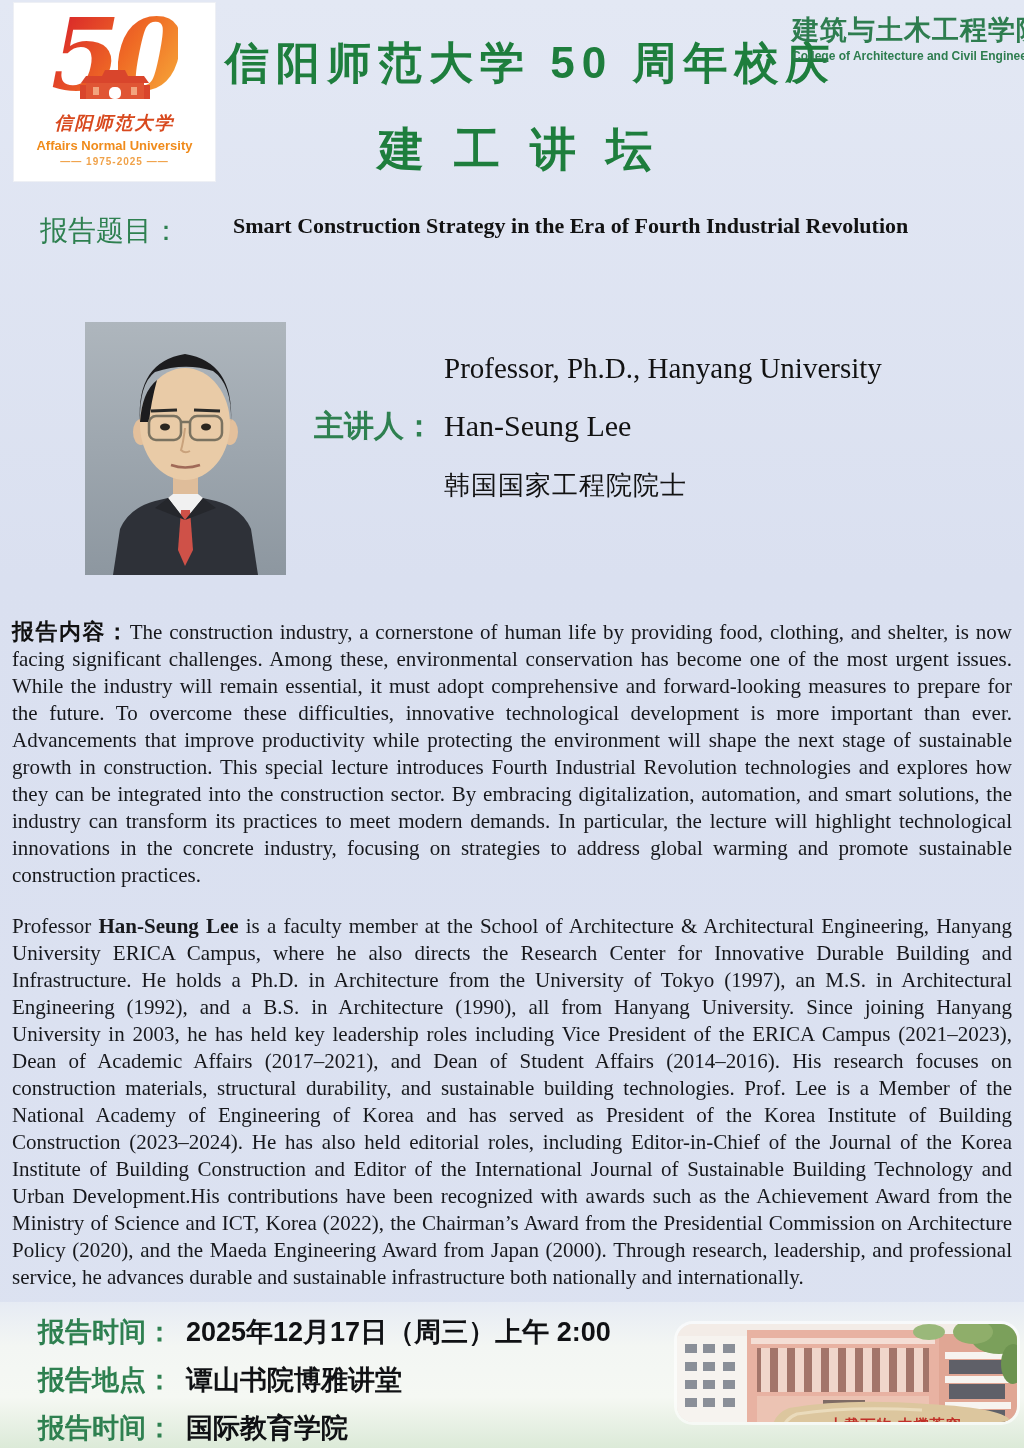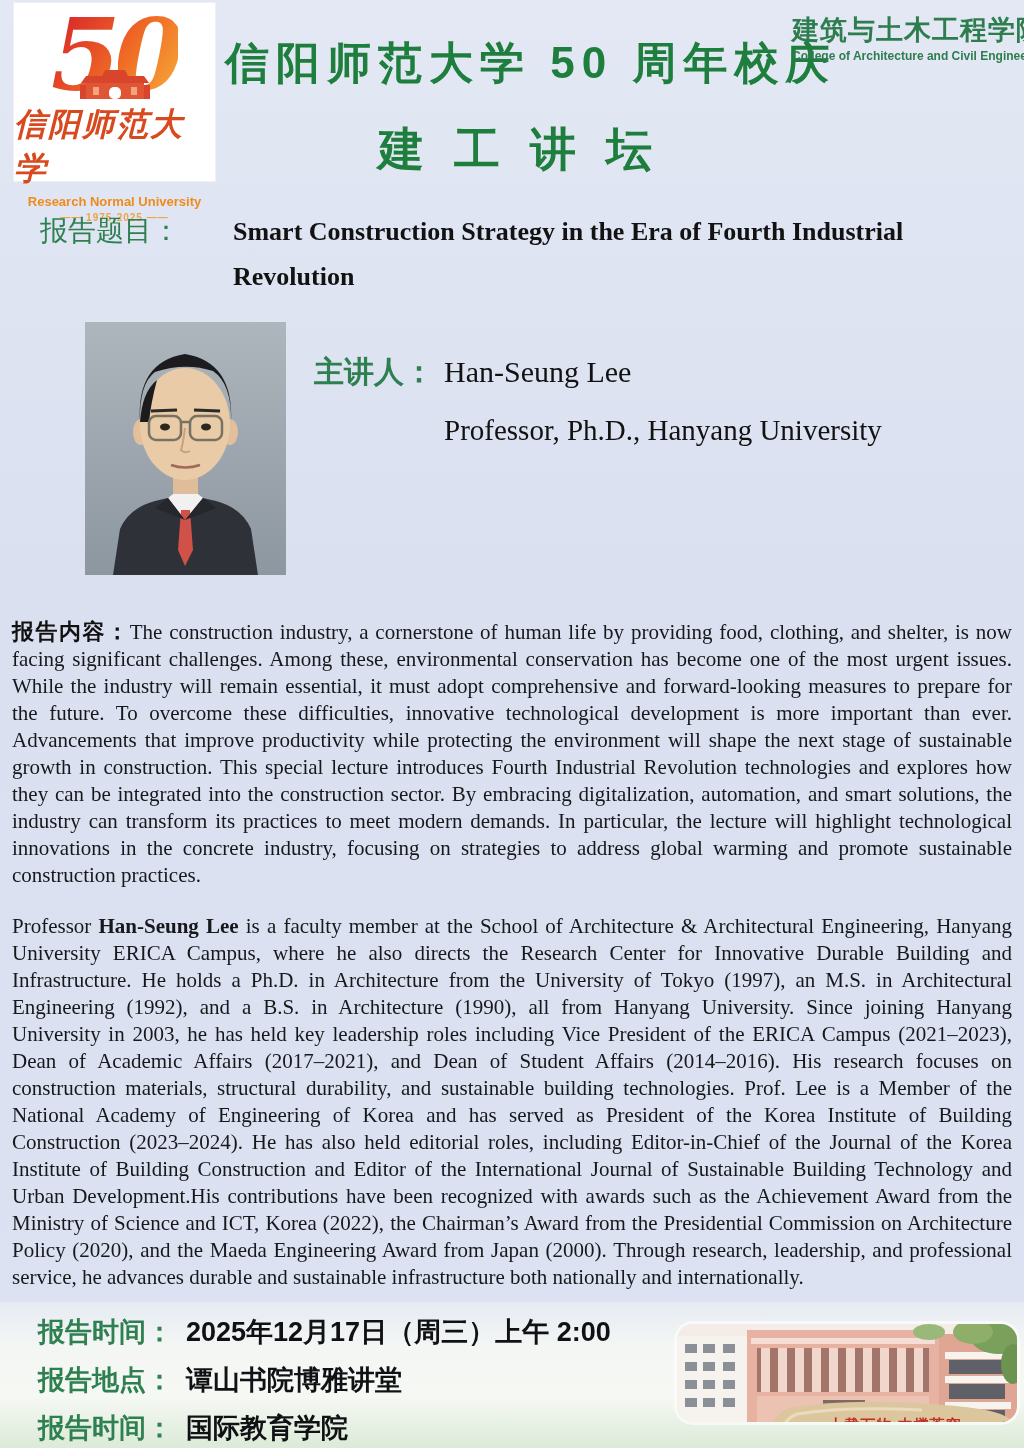--- a/index.html
+++ b/index.html
@@ -9,37 +9,37 @@
 
   
   .logo{position:absolute;left:14px;top:3px;width:201px;height:178px;background:#ffffff;
         box-shadow:0 0 0 1px #eef0f5;display:flex;flex-direction:column;align-items:center;}
   .logo-50{position:relative;height:112px;width:100%;text-align:center;}
   .logo-50 .num{font-size:100px;line-height:104px;font-weight:bold;font-style:italic;
         font-family:"DejaVu Serif",serif;
         background:linear-gradient(125deg,#d8232a 10%,#ef6a25 55%,#f6a437 90%);
         -webkit-background-clip:text;background-clip:text;color:transparent;letter-spacing:-6px;}
   .logo-gate{position:absolute;left:50%;top:66px;transform:translateX(-50%);}
-  .logo-cn{font-size:32px;font-weight:bold;color:#d8491e;letter-spacing:2px;margin-top:-4px;
+  .logo-cn{font-size:18px;font-weight:bold;color:#d8491e;letter-spacing:2px;margin-top:-4px;
         font-style:italic;}
   .logo-en{font-size:13px;font-weight:bold;color:#f08b1b;margin-top:3px;white-space:nowrap;}
   .logo-years{font-size:10px;font-weight:bold;color:#f0a24a;margin-top:3px;letter-spacing:1px;}
 
   .banner{position:absolute;left:225px;top:34px;width:580px;text-align:center;color:#1e7e3d;}
   .banner-line1{font-size:44px;font-weight:bold;letter-spacing:7px;white-space:nowrap;}
   .banner-line2{font-size:46px;font-weight:bold;letter-spacing:30px;margin-top:26px;text-indent:30px;}
 
   .college{position:absolute;left:792px;top:12px;width:228px;color:#2e7d4f;}
   .college-cn{font-size:27px;font-weight:bold;letter-spacing:1px;white-space:nowrap;}
   .college-en{font-size:12px;font-weight:bold;margin-top:1px;white-space:nowrap;}
 
   
   .title-label{position:absolute;left:40px;top:212px;font-size:28px;font-weight:normal;color:#2e8050;}
   .title-text{position:absolute;left:233px;top:209px;width:762px;
-        font-family:"Liberation Serif",serif;font-weight:bold;font-size:26px;line-height:45px;color:#121212;}
+        font-family:"Liberation Serif",serif;font-weight:bold;font-size:22px;line-height:33px;color:#121212;}
 
   
   .photo{position:absolute;left:85px;top:322px;width:201px;height:253px;}
   .speaker{position:absolute;left:314px;top:352px;}
   .sp-row{margin-bottom:21px;white-space:nowrap;}
   .sp-label{font-size:30px;font-weight:bold;color:#2e8050;margin-right:10px;}
   .sp-name{font-family:"Liberation Serif",serif;font-size:30px;color:#121212;}
   .sp-aff{font-family:"Liberation Serif",serif;font-size:29px;color:#121212;margin-left:130px;}
   .sp-honor{font-size:26px;color:#121212;margin-left:130px;letter-spacing:1px;}
 
@@ -74,21 +74,21 @@
         <polygon points="12,14 80,14 75,7 17,7" fill="#d9452c"></polygon>
         <rect x="17" y="14" width="58" height="16" fill="#e05534"></rect>
         <rect x="40" y="18" width="12" height="12" rx="5" fill="#ffffff"></rect>
         <rect x="11" y="16" width="6" height="14" fill="#d9452c"></rect>
         <rect x="75" y="16" width="6" height="14" fill="#d9452c"></rect>
         <rect x="24" y="18" width="6" height="8" fill="#f2a47e"></rect>
         <rect x="62" y="18" width="6" height="8" fill="#f2a47e"></rect>
       </svg>
     </div>
     <div class="logo-cn">信阳师范大学</div>
-    <div class="logo-en">Research Normal University</div>
+    <div class="logo-en">Affairs Normal University</div>
     <div class="logo-years">—— 1975-2025 ——</div>
   </div>
 
   <div class="banner">
     <div class="banner-line1">信阳师范大学 50 周年校庆</div>
     <div class="banner-line2">建工讲坛</div>
   </div>
 
   <div class="college">
     <div class="college-cn">建筑与土木工程学院</div>
@@ -123,24 +123,27 @@
     <line x1="66" y1="89" x2="92" y2="88" stroke="#2a2a28" stroke-width="3"></line>
     <line x1="109" y1="88" x2="135" y2="89" stroke="#2a2a28" stroke-width="3"></line>
     <ellipse cx="80" cy="105" rx="5" ry="3.4" fill="#2b261f"></ellipse>
     <ellipse cx="121" cy="105" rx="5" ry="3.4" fill="#2b261f"></ellipse>
     <path d="M100,106 Q98,122 96,128 Q100,132 105,129" fill="none" stroke="#c9a27c" stroke-width="2"></path>
     <path d="M86,143 Q100,148 115,143" fill="none" stroke="#a06a58" stroke-width="2.5"></path>
   </svg>
 
   <div class="speaker">
     <div class="sp-row">
+      <span class="sp-aff">Professor, Ph.D., Hanyang University</span>
+    </div>
+    <div class="sp-row">
       <span class="sp-label">主讲人：</span><span class="sp-name">Han-Seung Lee</span>
     </div>
     <div class="sp-row">
-      <span class="sp-aff">Professor, Ph.D., Hanyang University</span>
+      <span class="sp-honor">韩国国家工程院院士</span>
     </div>
   </div>
 
   <p class="para abstract"><span class="para-label">报告内容：</span><span>The construction industry, a cornerstone of human life by providing food, clothing, and shelter, is now facing significant challenges. Among these, environmental conservation has become one of the most urgent issues. While the industry will remain essential, it must adopt comprehensive and forward-looking measures to prepare for the future. To overcome these difficulties, innovative technological development is more important than ever. Advancements that improve productivity while protecting the environment will shape the next stage of sustainable growth in construction. This special lecture introduces Fourth Industrial Revolution technologies and explores how they can be integrated into the construction sector. By embracing digitalization, automation, and smart solutions, the industry can transform its practices to meet modern demands. In particular, the lecture will highlight technological innovations in the concrete industry, focusing on strategies to address global warming and promote sustainable construction practices.</span></p>
 
   <p class="para bio"><span>Professor </span><b>Han-Seung Lee</b><span> is a  faculty member at the School of Architecture &amp; Architectural Engineering, Hanyang University ERICA Campus, where he also directs the Research Center for Innovative Durable Building and Infrastructure. He holds a Ph.D. in Architecture from the University of Tokyo (1997), an M.S. in Architectural Engineering (1992), and a B.S. in Architecture (1990), all from Hanyang University. Since joining Hanyang University in 2003, he has held key leadership roles including Vice President of the ERICA Campus (2021–2023), Dean of Academic Affairs (2017–2021), and Dean of Student Affairs (2014–2016). His research focuses on construction materials, structural durability, and sustainable building technologies. Prof. Lee is a Member of the National Academy of Engineering of Korea and has served as President of the Korea Institute of Building Construction (2023–2024). He has also held editorial roles, including Editor-in-Chief of the Journal of the Korea Institute of Building Construction and Editor of the International Journal of Sustainable Building Technology and Urban Development.His contributions have been recognized with awards such as the Achievement Award from the Ministry of Science and ICT, Korea (2022), the Chairman’s Award from the Presidential Commission on Architecture Policy (2020), and the Maeda Engineering Award from Japan (2000). Through research, leadership, and professional service, he advances durable and sustainable infrastructure both nationally and internationally.</span></p>
 
   <div class="footer-band"></div>
 
   <div class="footer-items">

